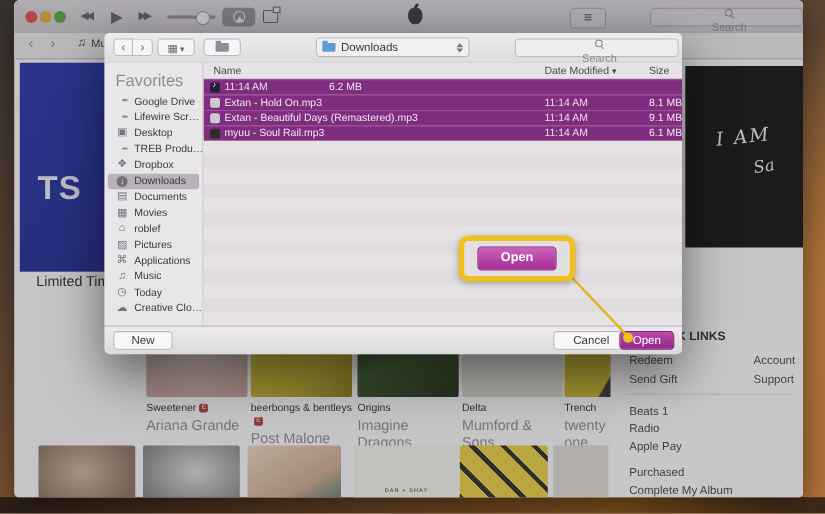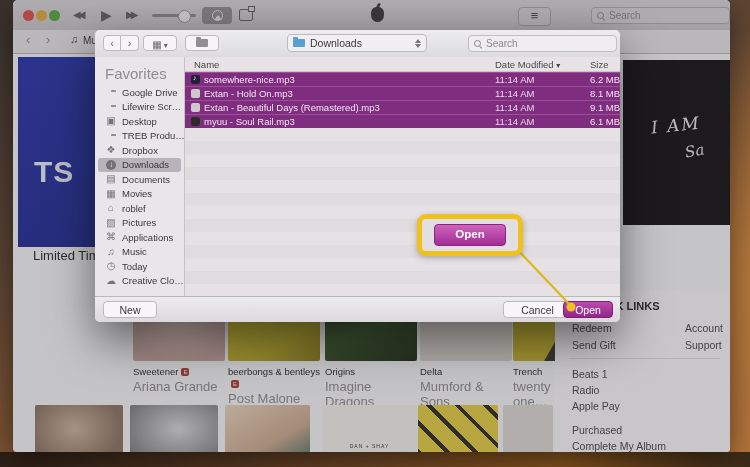--- a/index.html
+++ b/index.html
@@ -26,21 +26,21 @@
   .vol-track{position:absolute;left:139px;top:14px;width:44px;height:3px;background:#8e8b90;border-radius:2px;}
   .vol-knob{position:absolute;left:-4px;top:-4px;width:11px;height:11px;background:#f2f0f2;border:1px solid #9a979b;border-radius:50%;left:26px;}
   .airplay{position:absolute;left:189px;top:7px;width:30px;height:17px;background:#908d93;border-radius:4px;}
   .airplay .circ{position:absolute;left:10px;top:3px;width:9px;height:9px;border:1.5px solid #e8e6e8;border-radius:50%;}
   .airplay .tri{position:absolute;left:11.5px;top:8px;width:0;height:0;border-left:4px solid transparent;border-right:4px solid transparent;border-bottom:5px solid #e8e6e8;}
   .minipl{position:absolute;left:226px;top:9px;width:12px;height:10px;border:1.5px solid #636066;border-radius:2px;}
   .minipl::after{content:"";position:absolute;right:-3px;top:-4px;width:5px;height:4px;border:1.5px solid #636066;background:#d8d5d8;}
   .apple{position:absolute;left:358px;top:7px;width:13px;height:15px;background:#3c3a3e;border-radius:42% 42% 46% 46%;}
   .apple::before{content:"";position:absolute;left:6px;top:-4px;width:3px;height:5px;background:#3c3a3e;border-radius:60% 0 60% 0;transform:rotate(20deg);}
   .listbtn{position:absolute;left:505px;top:7px;width:31px;height:17px;background:#d4d1d4;border:1px solid #a9a6aa;border-radius:4px;color:#49474b;font-size:13px;line-height:15px;text-align:center;}
-  .search-pill{position:absolute;display:flex;align-items:center;gap:4px;background:#d7d4d8;border:1px solid #aeabaf;border-radius:4px;color:#8b888d;}
+  .search-pill{position:absolute;display:flex;align-items:center;gap:4px;background:#d7d4d8;border:1px solid #aeabaf;border-radius:4px;color:#8b888d;flex-direction:column;}
   .search-pill.top{left:578px;top:7px;width:132px;height:15px;font-size:10px;padding-left:5px;}
   .mag{position:relative;width:8px;height:8px;flex:0 0 8px;}
   .mag::before{content:"";position:absolute;left:0;top:0;width:5px;height:5px;border:1.4px solid #8b888d;border-radius:50%;}
   .mag::after{content:"";position:absolute;left:6px;top:6px;width:3px;height:1.4px;background:#8b888d;transform:rotate(45deg);transform-origin:0 0;}
   .navstrip{position:absolute;left:0;top:30px;right:0;height:23px;background:#e6e4e6;border-bottom:1px solid #bab7ba;color:#5a585c;}
   .navstrip .chev{position:absolute;top:2px;font-size:13px;color:#8a878b;}
   .navstrip .i-note{position:absolute;left:57px;top:3px;font-size:11px;color:#4a484c;}
   .navstrip .navlabel{position:absolute;left:70px;top:5px;font-size:10px;color:#3c3a3e;}
   
   .banner-left{position:absolute;left:5px;top:57px;width:88px;height:190px;
@@ -324,21 +324,20 @@
     </div>
 
     <div class="list">
       <div class="lhead">
         <span class="cn">Name</span>
         <span class="cd"><span>Date Modified</span> <span class="i-carrot"></span></span>
         <span class="cs">Size</span>
       </div>
       <div class="frow">
         <span class="fic dk"></span>
-        <span class="fn">somewhere-nice.mp3</span>
         <span class="fd">11:14 AM</span>
         <span class="fs">6.2 MB</span>
       </div>
       <div class="frow">
         <span class="fic lt"></span>
         <span class="fn">Extan - Hold On.mp3</span>
         <span class="fd">11:14 AM</span>
         <span class="fs">8.1 MB</span>
       </div>
       <div class="frow">

